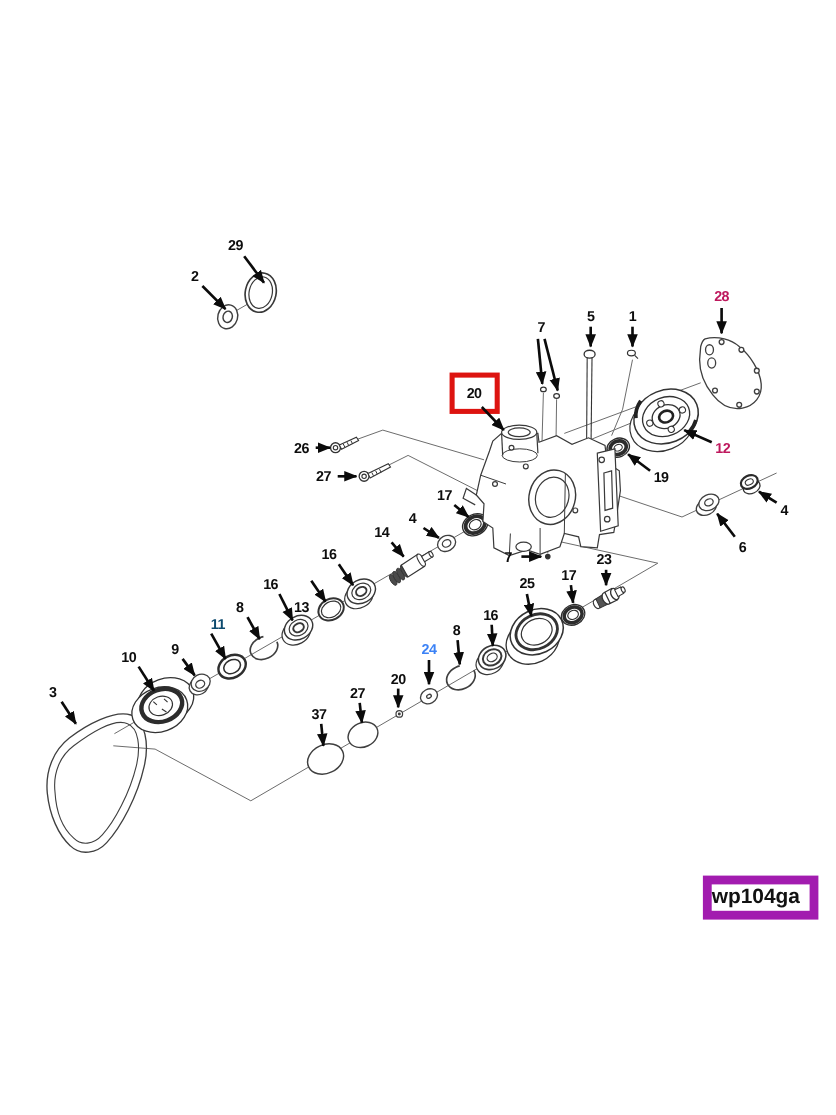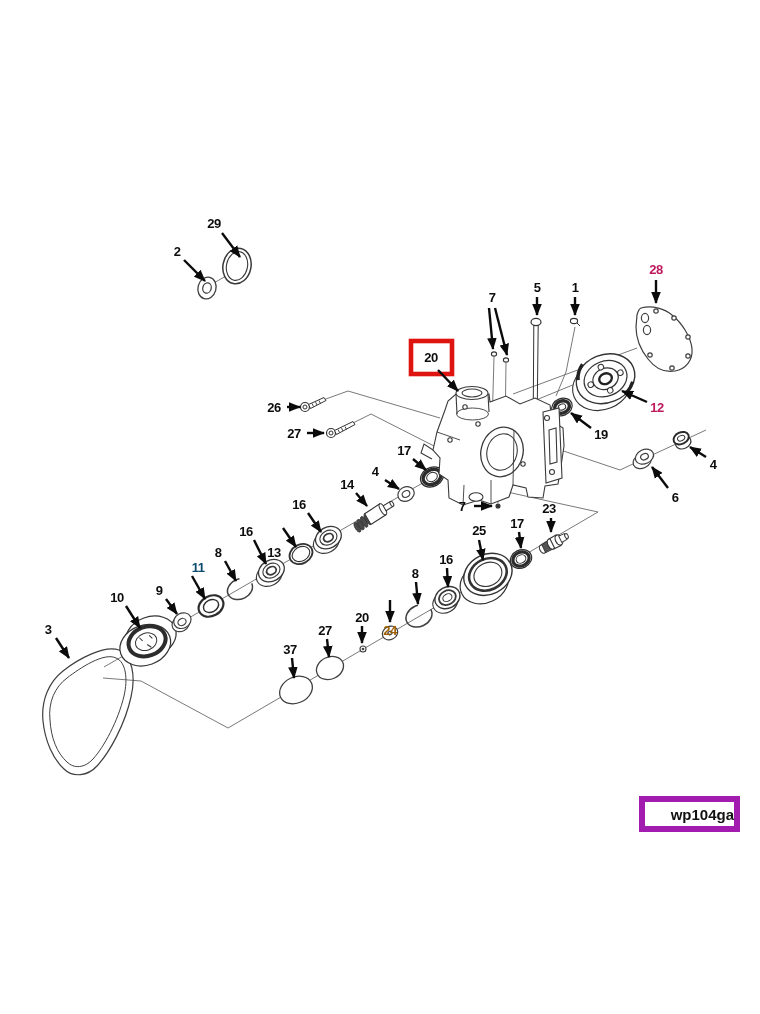--- a/index.html
+++ b/index.html
@@ -3,22 +3,22 @@
 <meta charset="utf-8">
 <style>
   html,body{margin:0;padding:0;background:#fff;}
   .stage{position:relative;width:760px;height:1014px;background:#fff;overflow:hidden;
          font-family:"Liberation Sans",sans-serif;}
   .stage svg{position:absolute;left:0;top:0;}
   .callout{position:absolute;transform:translate(-50%,-50%);font-weight:bold;
            font-size:13px;line-height:1;color:#0d0d0d;letter-spacing:-0.5px;
            white-space:nowrap;cursor:pointer;}
   .code-box{position:absolute;left:639px;top:796px;width:89px;height:24px;
-            border:6px solid #a21caf;display:flex;align-items:center;justify-content:flex-end;
-            font-weight:bold;font-size:15px;color:#111;letter-spacing:0;}
+            border:8px solid #a21caf;display:flex;align-items:center;justify-content:flex-start;
+            font-weight:bold;font-size:19px;color:#111;letter-spacing:0;}
   .art line,.art path,.art ellipse,.art circle,.art polyline,.art rect{vector-effect:none;}
 </style>
 </head>
 <body>
 
 <div class="stage">
 
   <svg id="art" class="art" width="760" height="1014" viewBox="0 0 760 1014">
     <defs>
       <marker id="ah" viewBox="0 0 10 8" refX="9.2" refY="4" markerWidth="12" markerHeight="10" markerUnits="userSpaceOnUse" orient="auto">
@@ -359,21 +359,21 @@
       <span class="callout" style="left: 184px; top: 567px; color: #0c4a6e; margin-left: 14px;">11</span>
       <span class="callout" style="left: 159px; top: 590px; color: rgb(13, 13, 13);">9</span>
       <span class="callout" style="left: 117px; top: 597px; color: rgb(13, 13, 13);">10</span>
       <span class="callout" style="left: 48px; top: 629px; color: rgb(13, 13, 13);">3</span>
       <span class="callout" style="left: 462px; top: 506px; color: rgb(13, 13, 13);">7</span>
       <span class="callout" style="left: 479px; top: 530px; color: rgb(13, 13, 13);">25</span>
       <span class="callout" style="left: 517px; top: 523px; color: rgb(13, 13, 13);">17</span>
       <span class="callout" style="left: 549px; top: 508px; color: rgb(13, 13, 13);">23</span>
       <span class="callout" style="left: 446px; top: 559px; color: rgb(13, 13, 13);">16</span>
       <span class="callout" style="left: 415px; top: 573px; color: rgb(13, 13, 13);">8</span>
-      <span class="callout" style="left: 390px; top: 590px; color: #a16207; margin-top: 40px;">24</span>
+      <span class="callout" style="left: 390px; top: 590px; color: #3b82f6;">24</span>
       <span class="callout" style="left: 362px; top: 617px; color: rgb(13, 13, 13);">20</span>
       <span class="callout" style="left: 325px; top: 630px; color: rgb(13, 13, 13);">27</span>
       <span class="callout" style="left: 290px; top: 649px; color: rgb(13, 13, 13);">37</span>
     </div>
 
   <div class="code-box">
     <span>wp104ga</span>
   </div>
 </div>
 

